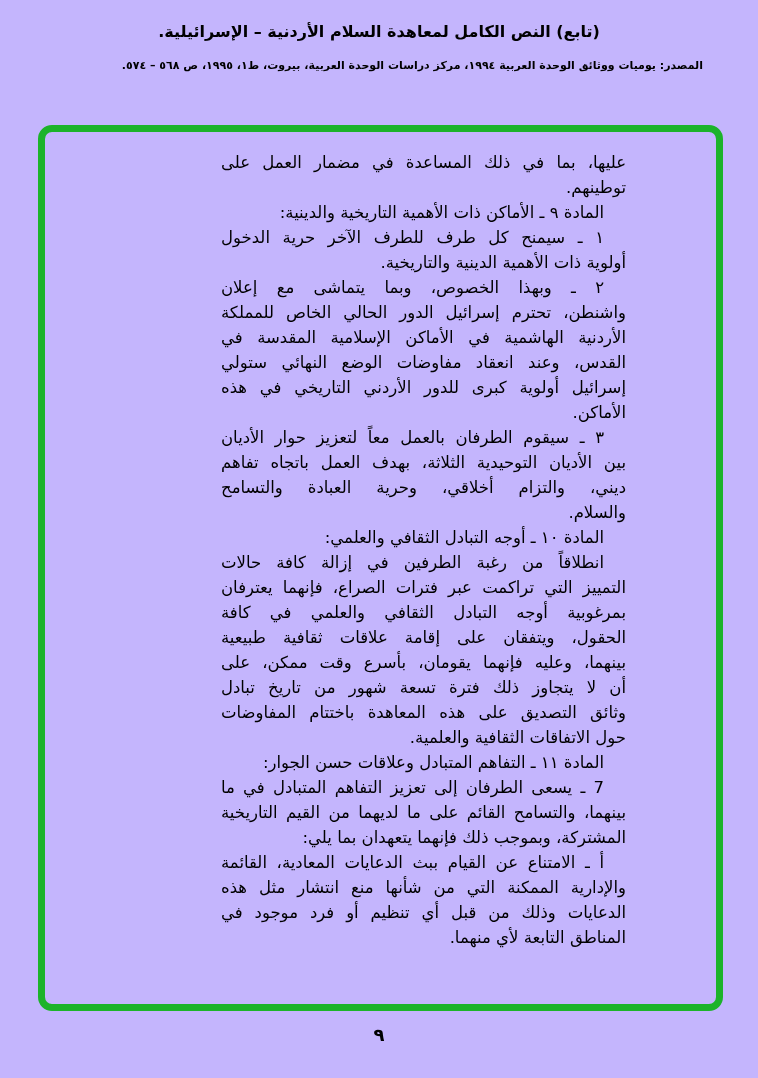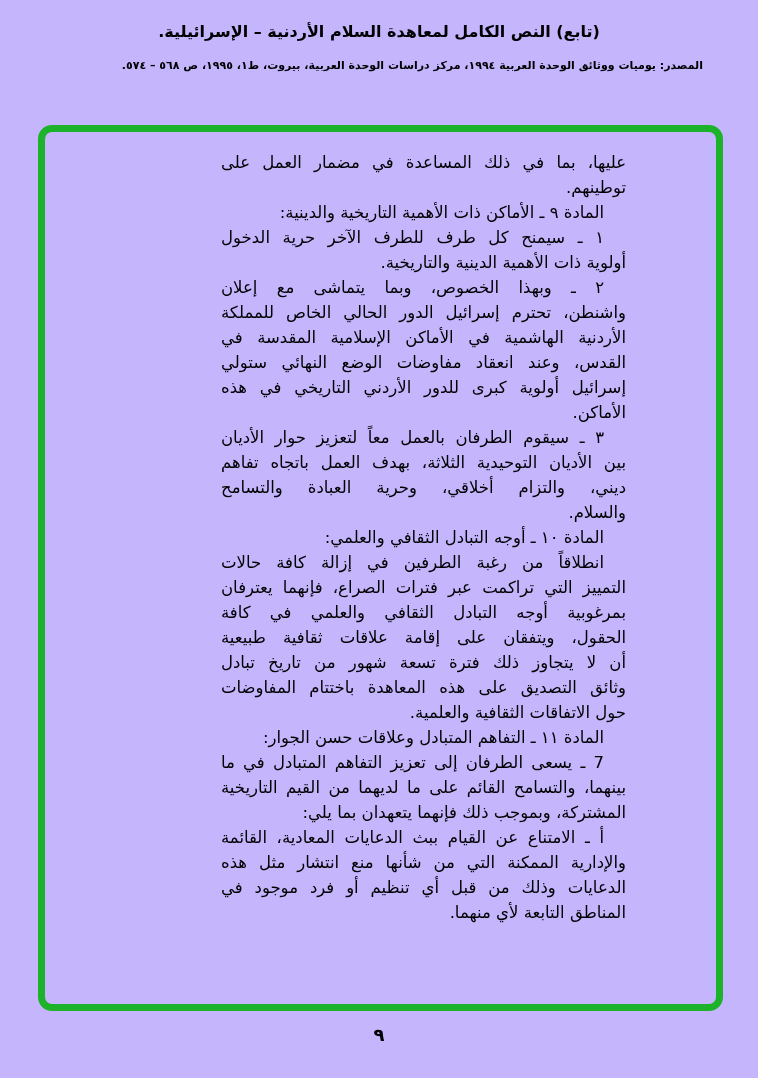--- a/index.html
+++ b/index.html
@@ -114,20 +114,21 @@
     <div class="line r">الأماكن.</div>
     <div class="line j ind">٣ ـ سيقوم الطرفان بالعمل معاً لتعزيز حوار الأديان</div>
     <div class="line j">بين الأديان التوحيدية الثلاثة، بهدف العمل باتجاه تفاهم</div>
     <div class="line j">ديني، والتزام أخلاقي، وحرية العبادة والتسامح</div>
     <div class="line r">والسلام.</div>
     <div class="line r ind">المادة ١٠ ـ أوجه التبادل الثقافي والعلمي:</div>
     <div class="line j ind">انطلاقاً من رغبة الطرفين في إزالة كافة حالات</div>
     <div class="line j">التمييز التي تراكمت عبر فترات الصراع، فإنهما يعترفان</div>
     <div class="line j">بمرغوبية أوجه التبادل الثقافي والعلمي في كافة</div>
     <div class="line j">الحقول، ويتفقان على إقامة علاقات ثقافية طبيعية</div>
+    <div class="line j">بينهما، وعليه فإنهما يقومان، بأسرع وقت ممكن، على</div>
     <div class="line j">أن لا يتجاوز ذلك فترة تسعة شهور من تاريخ تبادل</div>
     <div class="line j">وثائق التصديق على هذه المعاهدة باختتام المفاوضات</div>
     <div class="line r">حول الاتفاقات الثقافية والعلمية.</div>
     <div class="line r ind">المادة ١١ ـ التفاهم المتبادل وعلاقات حسن الجوار:</div>
     <div class="line j ind">7 ـ يسعى الطرفان إلى تعزيز التفاهم المتبادل في ما</div>
     <div class="line j">بينهما، والتسامح القائم على ما لديهما من القيم التاريخية</div>
     <div class="line r">المشتركة، وبموجب ذلك فإنهما يتعهدان بما يلي:</div>
     <div class="line j ind">أ ـ الامتناع عن القيام ببث الدعايات المعادية، القائمة</div>
     <div class="line j">والإدارية الممكنة التي من شأنها منع انتشار مثل هذه</div>
     <div class="line j">الدعايات وذلك من قبل أي تنظيم أو فرد موجود في</div>

